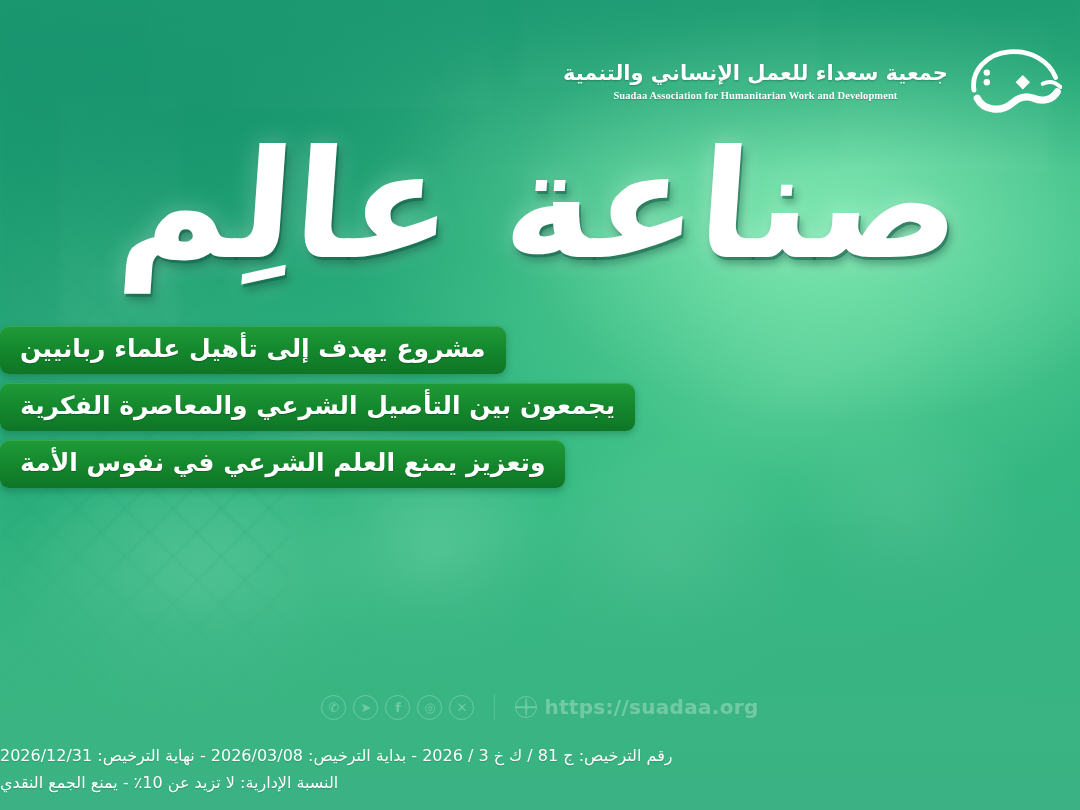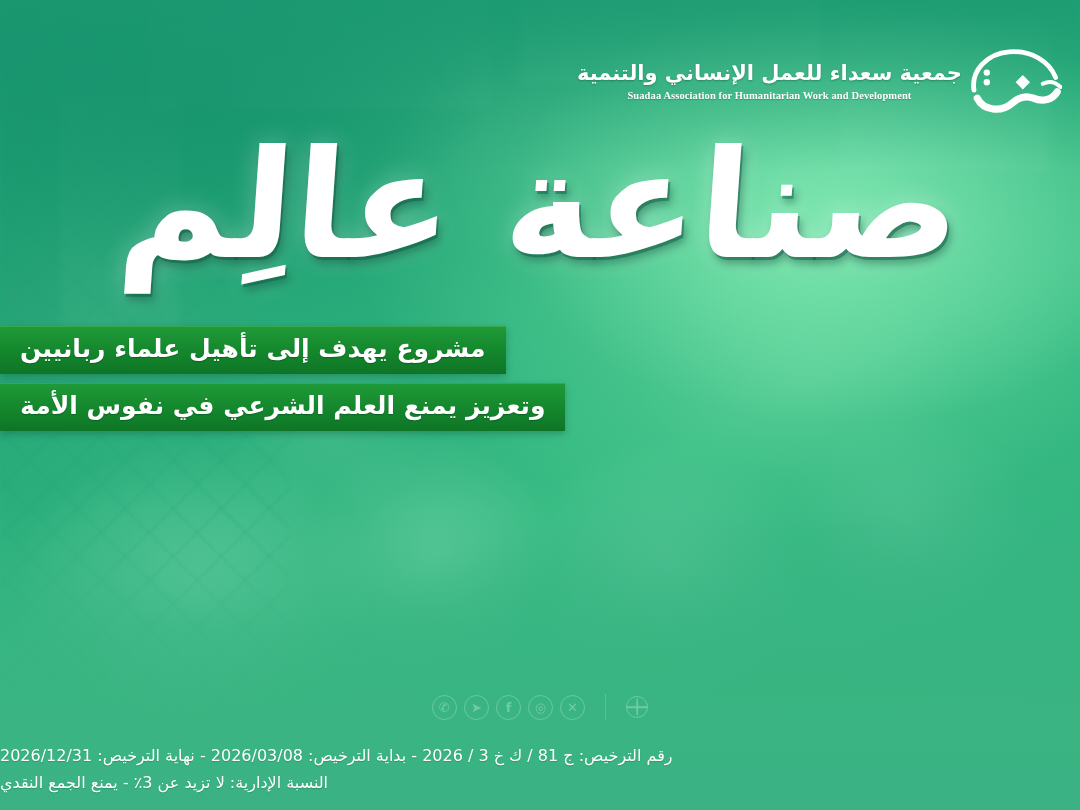--- a/index.html
+++ b/index.html
@@ -86,21 +86,21 @@
   }
   .wash-top {
     position:absolute; left:0; right:0; top:0; height:170px;
     background:linear-gradient(180deg, rgba(26,152,112,0.75) 0%, rgba(26,152,112,0.25) 60%, rgba(26,152,112,0) 100%);
   }
 
   
   .logo-block {
     position:absolute;
     top:42px; right:18px;
-    display:flex; align-items:center; gap:4px;
+    display:flex; align-items:center; gap:18px;
     direction:rtl;
   }
   .logo-mark {
     width:96px; height:74px;
     position:relative;
     flex:0 0 auto;
   }
   .logo-mark svg { display:block; width:100%; height:100%; }
 
   .logo-text { text-align:center; padding-top:4px; }
@@ -146,21 +146,21 @@
     position:absolute;
     top:326px; left:0; right:0;
     display:flex; flex-direction:column; align-items:flex-end;
     direction:rtl;
     padding-right:24px;
   }
   .banner {
     display:inline-block;
     background:linear-gradient(180deg,#1f9b38 0%,#14862c 55%,#0e7526 100%);
     color:#ffffff;
-    border-radius:0;
+    border-radius:9px;
     padding:7px 20px 9px 20px;
     margin-bottom:9px;
     font-family:"DejaVu Sans","Liberation Sans",sans-serif;
     font-size:25px;
     font-weight:700;
     line-height:1.28;
     white-space:nowrap;
     box-shadow:0 3px 7px rgba(6,70,40,0.32), inset 0 1px 0 rgba(255,255,255,0.12);
     text-shadow:0 1px 1px rgba(0,50,25,0.35);
   }
@@ -261,35 +261,37 @@
       <div class="logo-en">Suadaa Association for Humanitarian Work and Development</div>
     </div>
   </div>
 
   <div class="title-wrap">
     <div class="title-ar">صناعة عالِم</div>
   </div>
 
   <div class="banners">
     <div class="banner l1">مشروع يهدف إلى تأهيل علماء ربانيين</div>
+    <div class="banner l2">يجمعون بين التأصيل الشرعي والمعاصرة الفكرية</div>
     <div class="banner l3">وتعزيز يمنع العلم الشرعي في نفوس الأمة</div>
   </div>
 
   <div class="watermark">
     <div class="social-row">
       <span class="social-ic">✆</span>
       <span class="social-ic">➤</span>
       <span class="social-ic">f</span>
       <span class="social-ic">◎</span>
       <span class="social-ic">✕</span>
     </div>
     <div class="wm-divider"></div>
     <div class="url-row">
       <span class="globe-ic"></span>
+      <span class="url-text">https://suadaa.org</span>
     </div>
   </div>
 
   <div class="footer">
     <div class="footer-line">رقم الترخيص: ج 81 / ك خ 3 / 2026 - بداية الترخيص: 2026/03/08 - نهاية الترخيص: 2026/12/31</div>
-    <div class="footer-line">النسبة الإدارية: لا تزيد عن 3٪ - يمنع الجمع النقدي</div>
+    <div class="footer-line">النسبة الإدارية: لا تزيد عن 10٪ - يمنع الجمع النقدي</div>
   </div>
 
 </div>
 
 </body></html>

